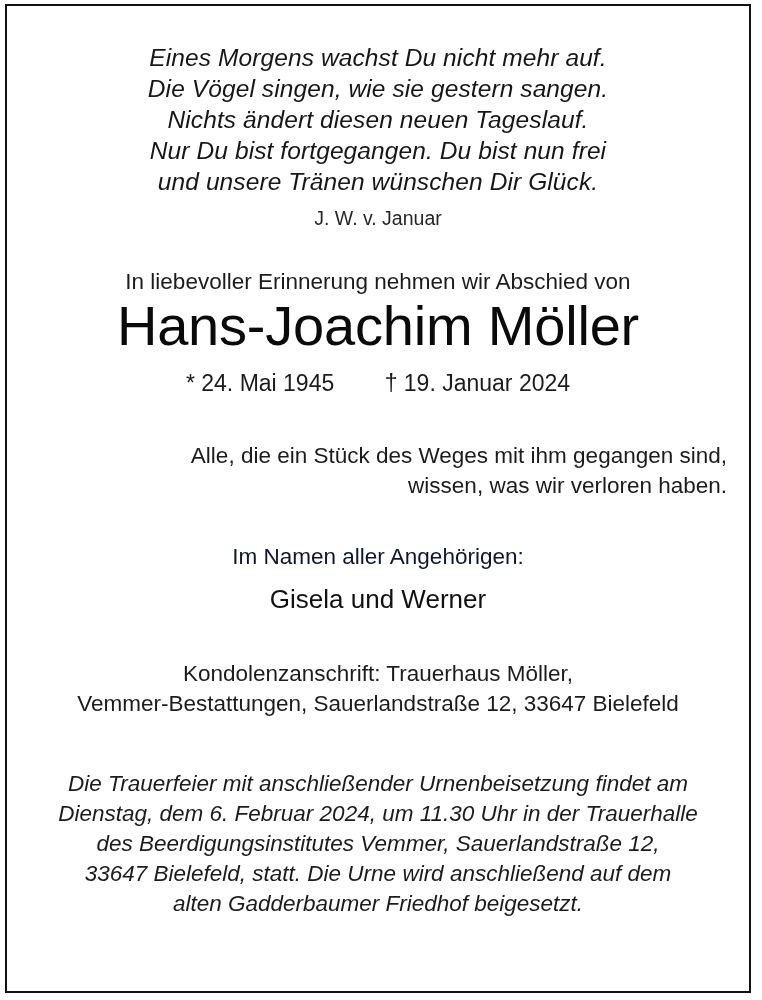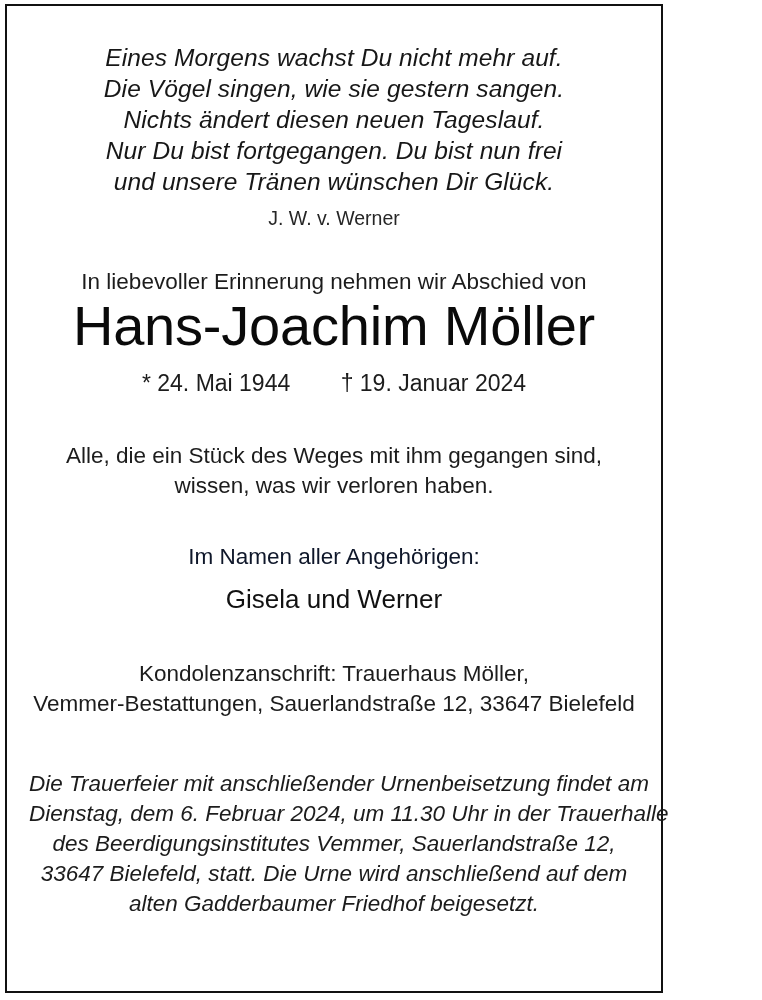--- a/index.html
+++ b/index.html
@@ -11,21 +11,21 @@
     width: 762px;
     height: 1000px;
     font-family: "Liberation Sans", sans-serif;
     color: #1a1a1a;
     overflow: hidden;
   }
   .obituary-frame {
     position: absolute;
     left: 5px;
     top: 4px;
-    width: 658px;
+    width: 746px;
     height: 989px;
     border: 2px solid #111111;
     box-sizing: border-box;
     background: #ffffff;
   }
   .obituary-inner {
     width: 100%;
     height: 100%;
     box-sizing: border-box;
     padding: 36px 22px 10px 22px;
@@ -76,20 +76,21 @@
   }
   .memorial-text {
     font-size: 22.5px;
     line-height: 30px;
     color: #1c1c1c;
     margin-top: 44px;
   }
   .memorial-line {
     display: block;
     white-space: nowrap;
+    text-align: right;
   }
   .family-label {
     font-size: 22.5px;
     line-height: 27px;
     color: #0f172a;
     margin-top: 42px;
   }
   .family-names {
     font-size: 26px;
     line-height: 32px;
@@ -125,28 +126,28 @@
   <div class="obituary-inner">
 
     <div class="poem">
       <span class="poem-line">Eines Morgens wachst Du nicht mehr auf.</span>
       <span class="poem-line">Die Vögel singen, wie sie gestern sangen.</span>
       <span class="poem-line">Nichts ändert diesen neuen Tageslauf.</span>
       <span class="poem-line">Nur Du bist fortgegangen. Du bist nun frei</span>
       <span class="poem-line">und unsere Tränen wünschen Dir Glück.</span>
     </div>
 
-    <div class="poem-attribution">J. W. v. Werner</div>
+    <div class="poem-attribution">J. W. v. Januar</div>
 
     <div class="intro-line">In liebevoller Erinnerung nehmen wir Abschied von</div>
 
     <div class="deceased-name">Hans-Joachim Möller</div>
 
     <div class="dates-row">
-      <span class="date-birth">* 24. Mai 1944</span>
+      <span class="date-birth">* 24. Mai 1945</span>
       <span class="date-death">† 19. Januar 2024</span>
     </div>
 
     <div class="memorial-text">
       <span class="memorial-line">Alle, die ein Stück des Weges mit ihm gegangen sind,</span>
       <span class="memorial-line">wissen, was wir verloren haben.</span>
     </div>
 
     <div class="family-label">Im Namen aller Angehörigen:</div>
 

